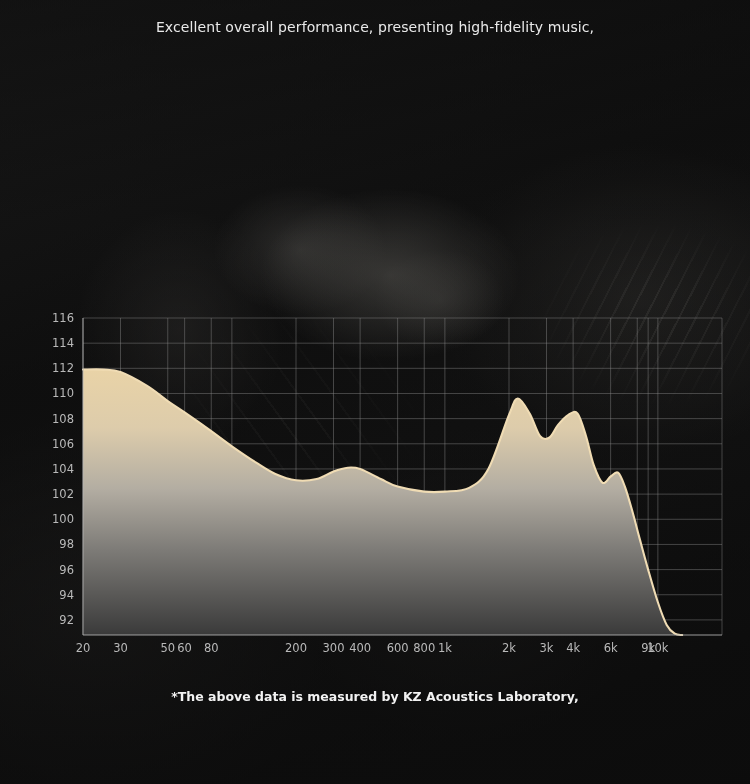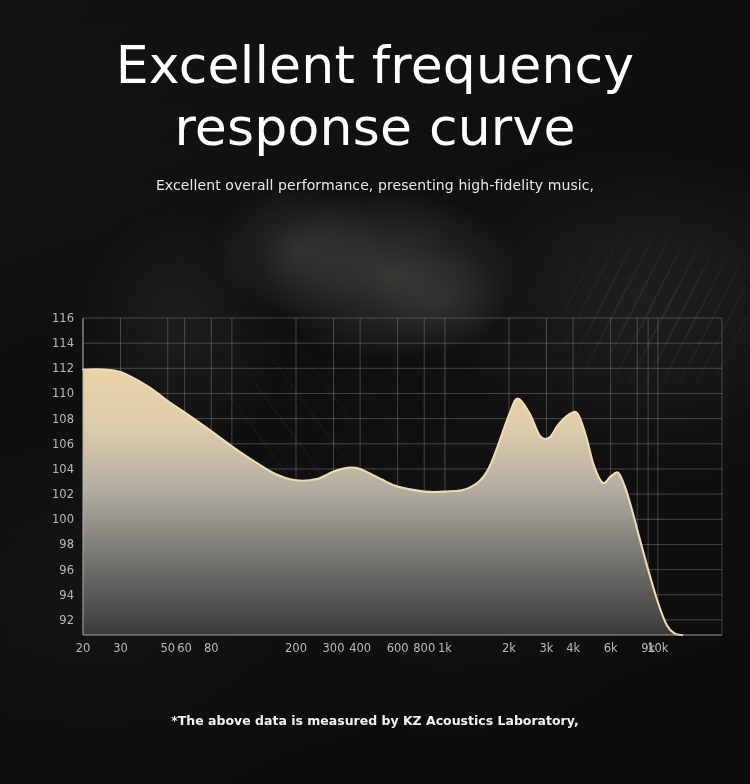--- a/index.html
+++ b/index.html
@@ -59,38 +59,34 @@
     color:#e9e9e9; letter-spacing:.1px;
   }
   #subtitle .sl { display:block; }
 
   
   #chart-area { position:absolute; left:0; top:300px; width:603px; height:360px; z-index:5; }
   #chart-svg { display:block; }
 
   
   #footnote {
-    position:absolute; left:0; top:712px; width:750px; text-align:center; z-index:5;
+    position:absolute; left:0; top:688px; width:750px; text-align:center; z-index:5;
     font-size:12.5px; line-height:18px; color:#f2f2f2; font-weight:600;
   }
   #footnote .fl { display:block; }
 </style>
 </head>
 <body>
 
 <div id="bg-photo"></div>
 <div id="bg-strings"></div>
 <div id="bg-strings2"></div>
 <div id="bg-veil"></div>
 
 <div id="header">
-  <h1 id="title">
-    <span class="tl">Excellent frequency</span>
-    <span class="tl">response curve</span>
-  </h1>
   <p id="subtitle">
     <span class="sl">Excellent overall performance, presenting high-fidelity music,</span>
   </p>
 </div>
 
 <div id="chart-area">
   <svg id="chart-svg" width="750" height="360" viewBox="0 0 750 360">
     <defs>
       <linearGradient id="areaGrad" x1="0" y1="0" x2="0" y2="1">
         <stop offset="0%" stop-color="#e9d3a7" stop-opacity="1"></stop>

